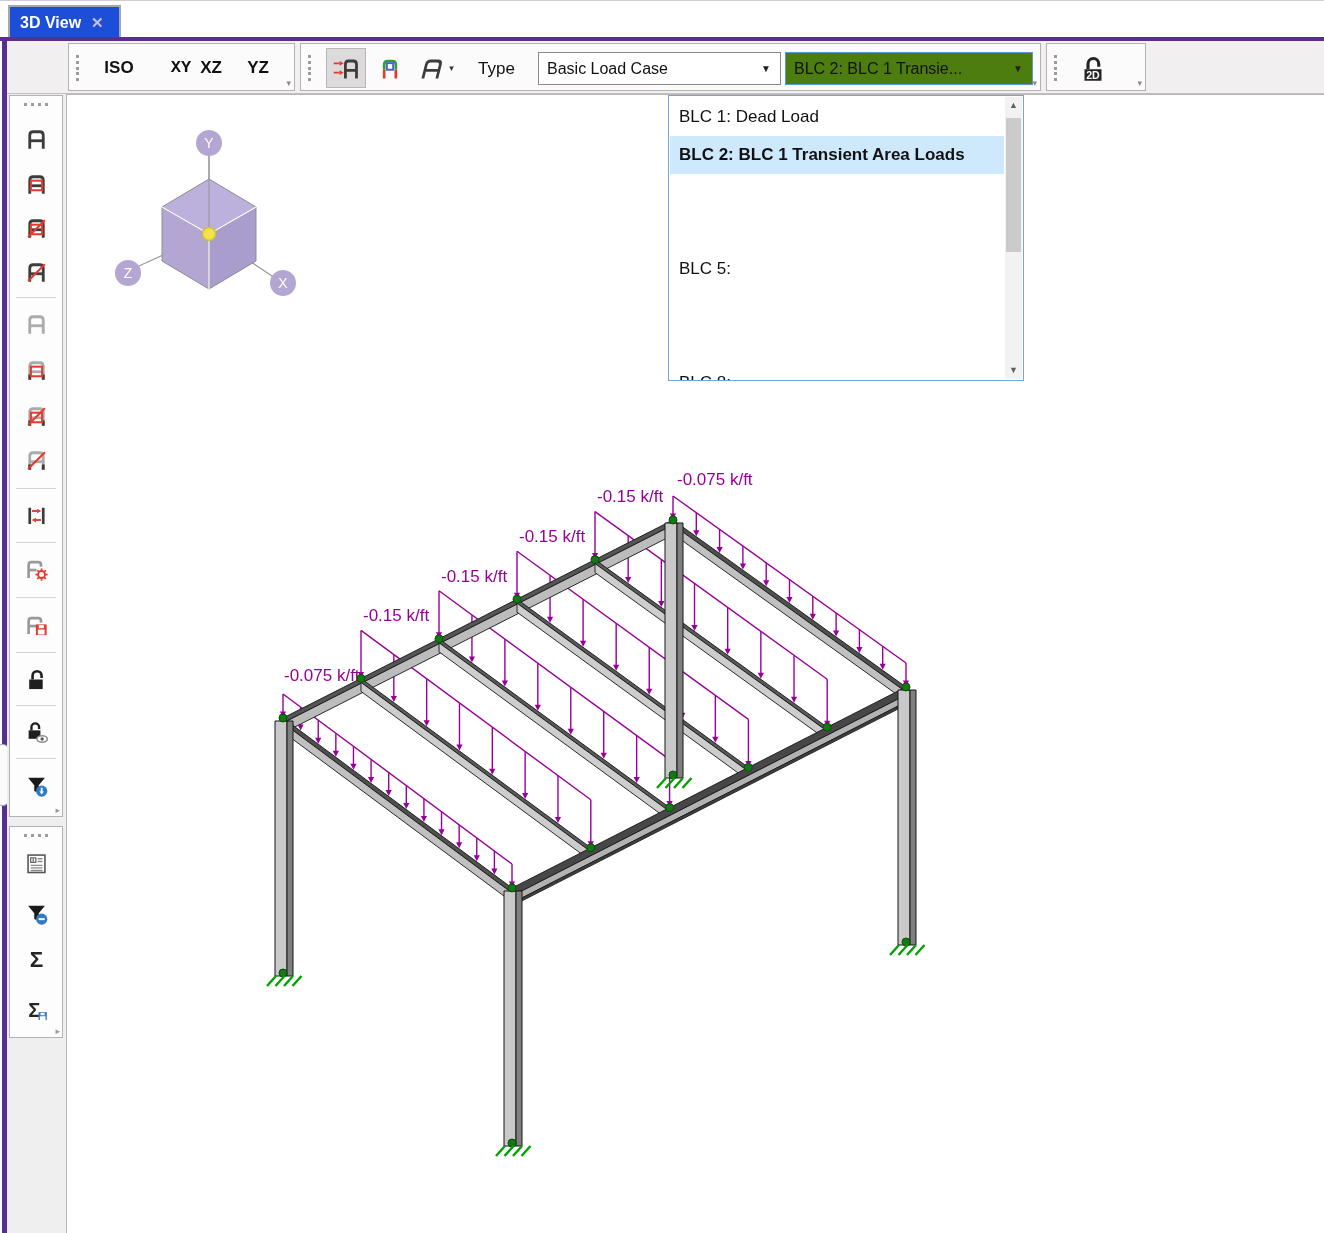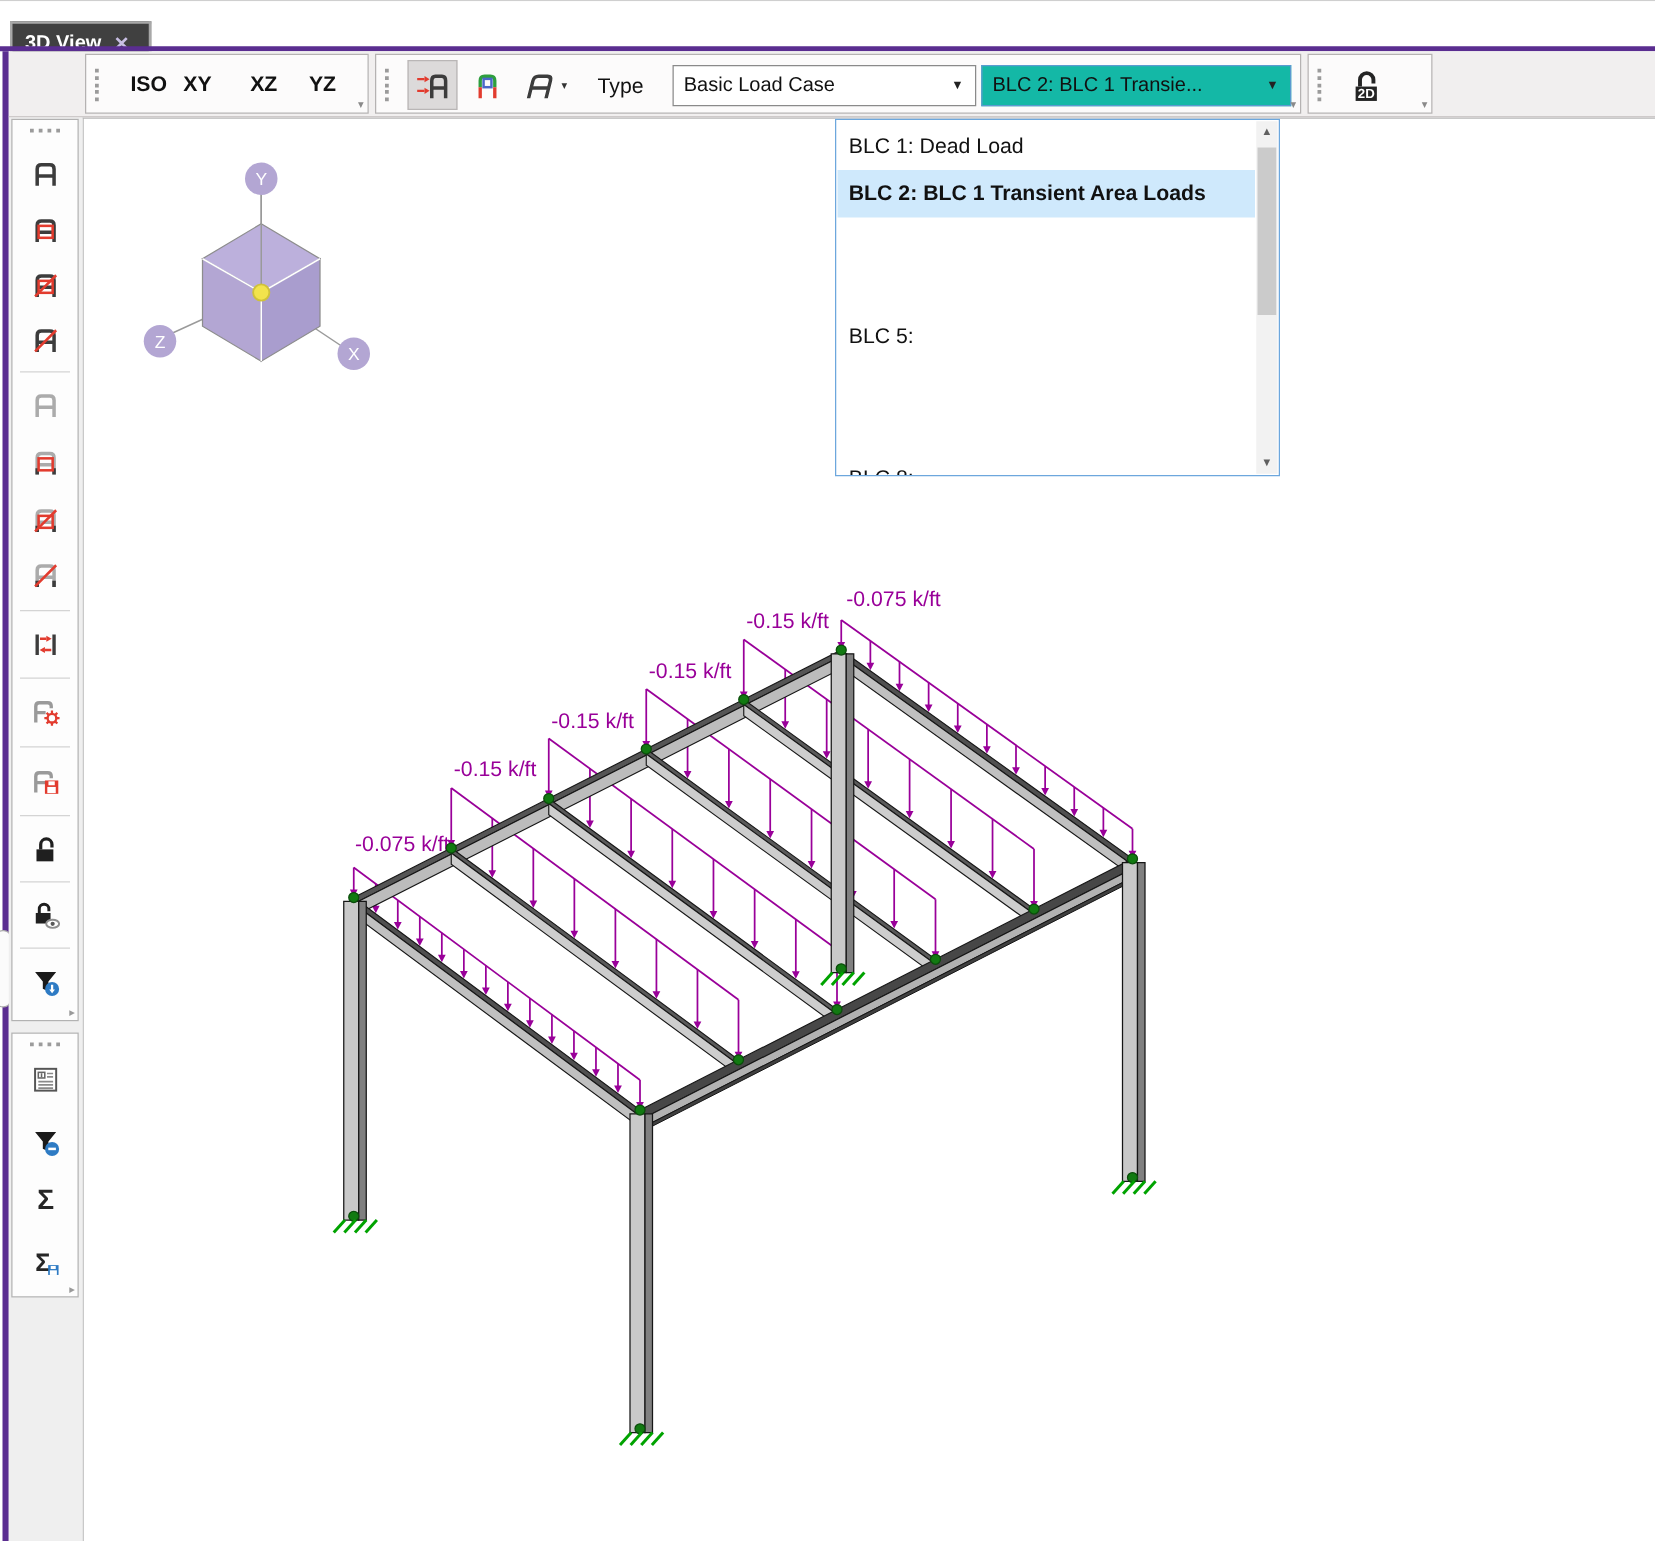--- a/index.html
+++ b/index.html
@@ -3,21 +3,21 @@
 <meta charset="utf-8">
 <style>
   * { box-sizing: border-box; margin: 0; padding: 0; }
   html,body { width:1324px; height:1233px; background:#fff; overflow:hidden;
               font-family:"Liberation Sans", sans-serif; position:relative; }
   .abs { position:absolute; }
 
   
   #top-line   { left:0; top:0; width:1324px; height:1px; background:#cfcfcf; }
   #tab-strip  { left:0; top:1px; width:1324px; height:36px; background:#fff; }
-  #tab        { left:8px; top:16px; width:113px; height:33px; background:#404040;
+  #tab        { left:8px; top:4px; width:113px; height:33px; background:#1d4ed8;
                 border:2px solid #a8a8a8; border-bottom:none; display:flex;
                 align-items:center; padding:0 10px; gap:10px; }
   #tab-title  { color:#fff; font-weight:bold; font-size:16px; white-space:nowrap; }
   #tab-close  { color:#c9bfe4; font-weight:bold; font-size:15px; cursor:default; }
   #purple-bar { left:0; top:37px; width:1324px; height:4px; background:#5a2d90; }
   #left-bar   { left:2px; top:41px; width:5px; height:1192px; background:#5a2d90; }
   #panel-handle { left:-4px; top:744px; width:13px; height:62px; background:#fbfbfb;
                   border:1px solid #a9a9a9; border-radius:6px; }
 
   
@@ -40,21 +40,21 @@
              cursor:default; }
   .iconbtn.sel { background:#dcdada; border:1px solid #b9b6b6; }
   #type-label { position:absolute; left:177px; top:9px; font-size:17px;
                 line-height:32px; color:#111; }
   .combo { position:absolute; top:8px; height:33px; background:#fff;
            border:1px solid #8a8a8a; font-size:16px; color:#111;
            line-height:31px; padding-left:8px; cursor:default; }
   .combo .car { position:absolute; right:9px; top:0; font-size:10px; color:#222;
                 line-height:31px; }
   #combo-type { left:237px; width:243px; }
-  #combo-blc  { left:484px; width:248px; background:#14b8a6; border:1px solid #5b9ad0; }
+  #combo-blc  { left:484px; width:248px; background:#4d7c0f; border:1px solid #5b9ad0; }
 
   
   #sidebar { left:7px; top:94px; width:59px; height:1139px; background:#efefef; }
   .sgroup  { position:absolute; left:2px; width:54px; background:#fdfdfd;
              border:1px solid #b2b2b2; }
   #sgroup1 { top:1px;  height:722px; }
   #sgroup2 { top:732px; height:212px; }
   .hgrip { position:absolute; left:50%; transform:translateX(-50%); top:7px;
            display:flex; gap:4px; }
   .hgrip i { width:3px; height:3px; background:#9b9b9b; }
@@ -307,21 +307,21 @@
   <div id="tg-views" class="tgroup">
     <span class="vgrip">
         <i></i>
         <i></i>
         <i></i>
         <i></i>
         <i></i>
       </span>
     <span class="gcaret">▾</span>
   <div class="viewbtn" style="left: 29px; width: 42px;">ISO</div>
-      <div class="viewbtn" style="left: 72px; width: 34px;">XY</div>
+      <div class="viewbtn" style="left: 95px; width: 34px; font-family: Liberation Mono, monospace;">XY</div>
       <div class="viewbtn" style="left: 124px; width: 36px;">XZ</div>
       <div class="viewbtn" style="left: 171px; width: 36px;">YZ</div>
     </div>
   <div id="tg-loads" class="tgroup">
     <span class="vgrip">
         <i></i>
         <i></i>
         <i></i>
         <i></i>
         <i></i>

